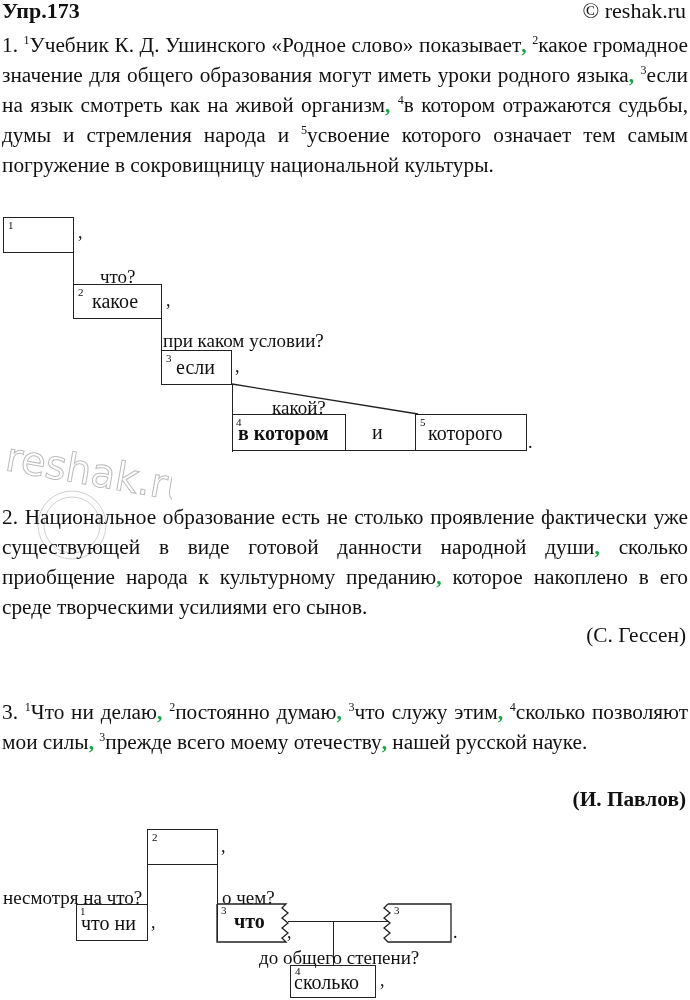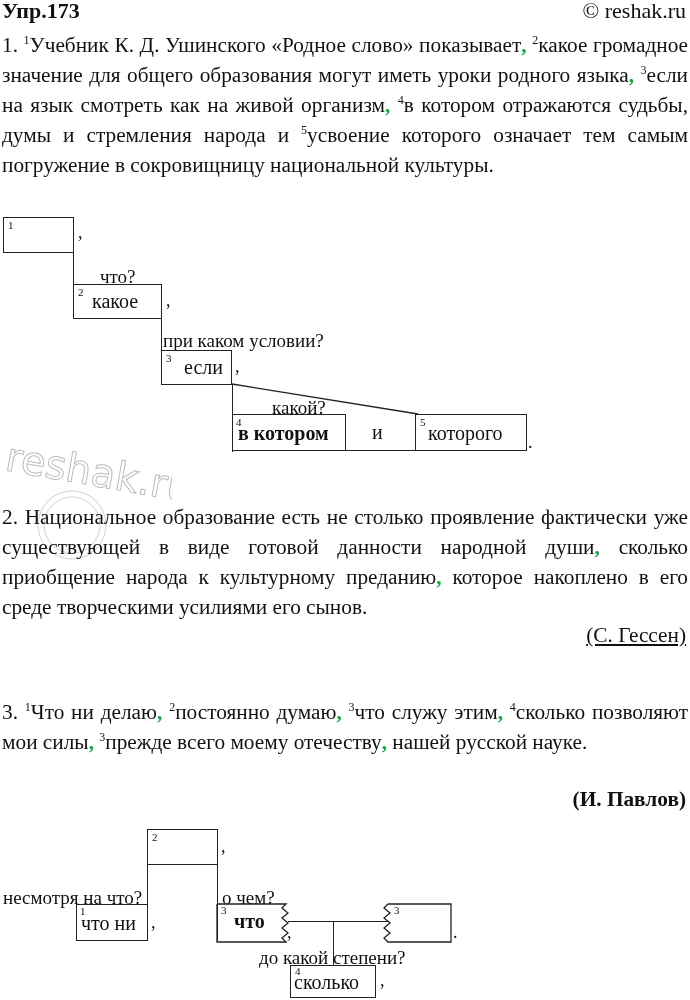--- a/index.html
+++ b/index.html
@@ -48,21 +48,21 @@
   <span class="q" style="left:100px; top:266px;">что?</span>
   <div class="box" style="left:73px; top:284px; width:89px; height:35px;">
     <span class="num">2</span>
     <span class="lbl" style="left:18px; top:5px;">какое</span>
   </div>
   <span class="punc" style="left:166px; top:290px;">,</span>
   <div class="vline" style="left:161px; top:318px; height:33px;"></div>
   <span class="q" style="left:163px; top:330px;">при каком условии?</span>
   <div class="box" style="left:161px; top:350px; width:71px; height:35px;">
     <span class="num">3</span>
-    <span class="lbl" style="left:14px; top:5px;margin-left:8px;">если</span>
+    <span class="lbl" style="left:14px; top:5px;">если</span>
   </div>
   <span class="punc" style="left:235px; top:356px;">,</span>
   <div class="vline" style="left:232px; top:384px; height:68px;"></div>
   <svg class="abs" style="left:231px; top:383px;" width="190" height="35">
     <line x1="1" y1="1" x2="187" y2="31" stroke="#222" stroke-width="1.3"></line>
   </svg>
   <span class="q" style="left:260px; top:397px;margin-left:12px;">какой?</span>
   <div class="box" style="left:232px; top:414px; width:114px; height:37px;">
     <span class="num" style="left:3px;">4</span>
     <span class="lbl" style="left:5px; top:7px;font-weight:bold;">в котором</span>
@@ -78,21 +78,21 @@
 
 <div class="wm">
   <svg width="170" height="130">
     <circle cx="70" cy="95" r="34" fill="none" stroke="#d0d0d0" stroke-width="1"></circle>
     <circle cx="70" cy="95" r="28" fill="none" stroke="#d0d0d0" stroke-width="1"></circle>
     <text x="2" y="40" font-family="DejaVu Sans, sans-serif" font-size="40" fill="#fff" stroke="#bcbcbc" stroke-width="1" transform="rotate(10 2 40)">reshak.ru</text>
   </svg>
 </div>
 
 <div class="para" style="top:502px;"><span>2.</span> <span>Национальное образование есть не столько проявление фактически уже существующей в виде готовой данности народной души</span><span class="g">,</span><span> сколько приобщение народа к культурному преданию</span><span class="g">,</span><span> которое накоплено в его среде творческими усилиями его сынов.</span></div>
-<div class="author" style="top:623px;text-decoration:underline;">(С. Гессен)</div>
+<div class="author" style="top:623px;">(С. Гессен)</div>
 
 <div class="para" style="top:697px;"><span>3.</span> <sup>1</sup><span>Что ни делаю</span><span class="g">,</span> <sup>2</sup><span>постоянно думаю</span><span class="g">,</span> <sup>3</sup><span>что служу этим</span><span class="g">,</span> <sup>4</sup><span>сколько позволяют мои силы</span><span class="g">,</span> <sup>3</sup><span>прежде всего моему отечеству</span><span class="g">,</span><span> нашей русской науке.</span></div>
 <div class="author" style="top:787px;font-weight:bold;">(И. Павлов)</div>
 
 <div>
   <div class="box" style="left:147px; top:829px; width:71px; height:36px;">
     <span class="num">2</span>
   </div>
   <span class="punc" style="left:221px; top:836px;">,</span>
   <div class="vline" style="left:147px; top:864px; height:77px;"></div>
@@ -116,19 +116,19 @@
 
   <div class="hline" style="left:288px; top:921px; width:100px;"></div>
   <div class="vline" style="left:333px; top:921px; height:45px;"></div>
 
   <svg class="abs" style="left:383px; top:903px;" width="70" height="40">
     <polyline points="5,1 68,1 68,39 5,39 1,35 7,30 1,25 7,20 1,15 7,10 1,5 5,1" fill="none" stroke="#222" stroke-width="1.3"></polyline>
   </svg>
   <span class="abs" style="left:394px; top:904px; font-size:11px;">3</span>
   <span class="punc" style="left:453px; top:922px;">.</span>
 
-  <span class="q" style="left:259px; top:947px;">до какой степени?</span>
+  <span class="q" style="left:259px; top:947px;">до общего степени?</span>
   <div class="box" style="left:290px; top:965px; width:86px; height:33px;">
     <span class="num" style="left:4px; top:-1px;">4</span>
     <span class="lbl" style="left:3px; top:5px;">сколько</span>
   </div>
   <span class="punc" style="left:380px; top:970px;">,</span>
 </div>
 
 </body></html>

